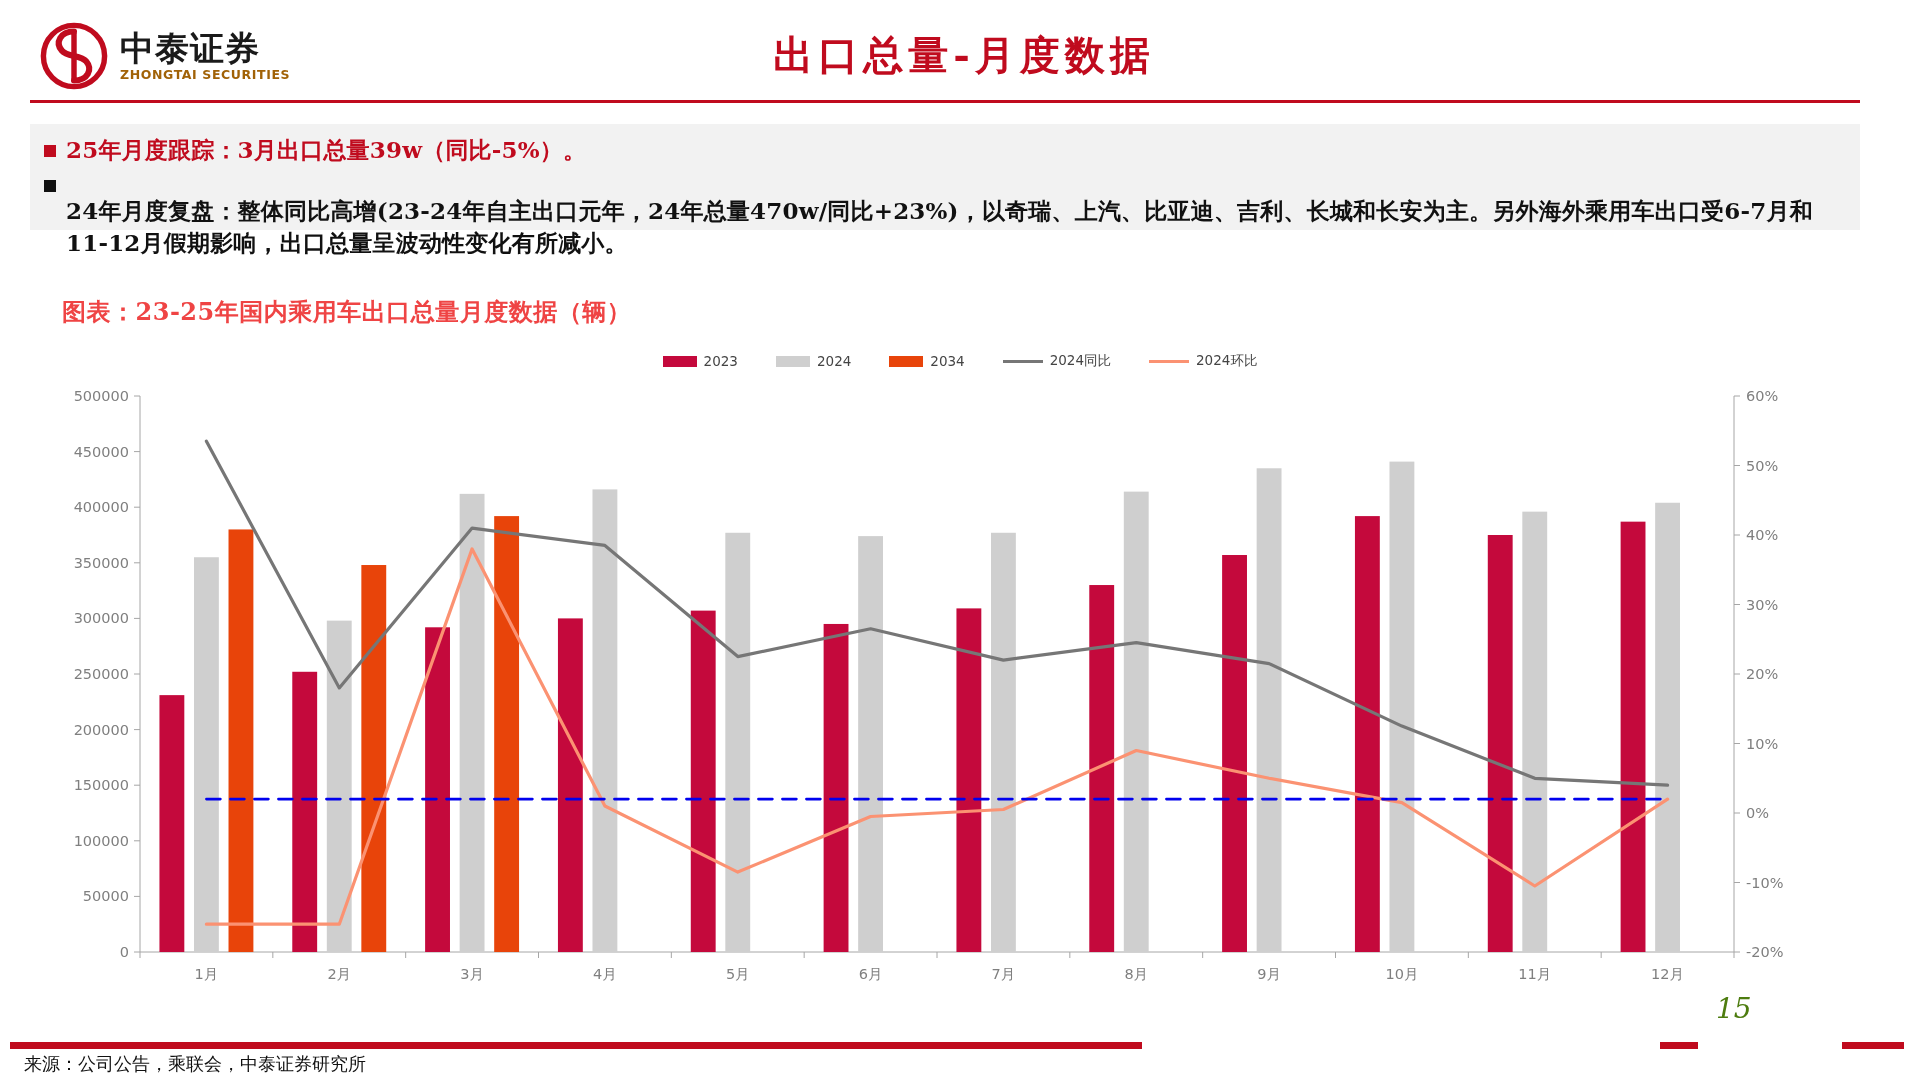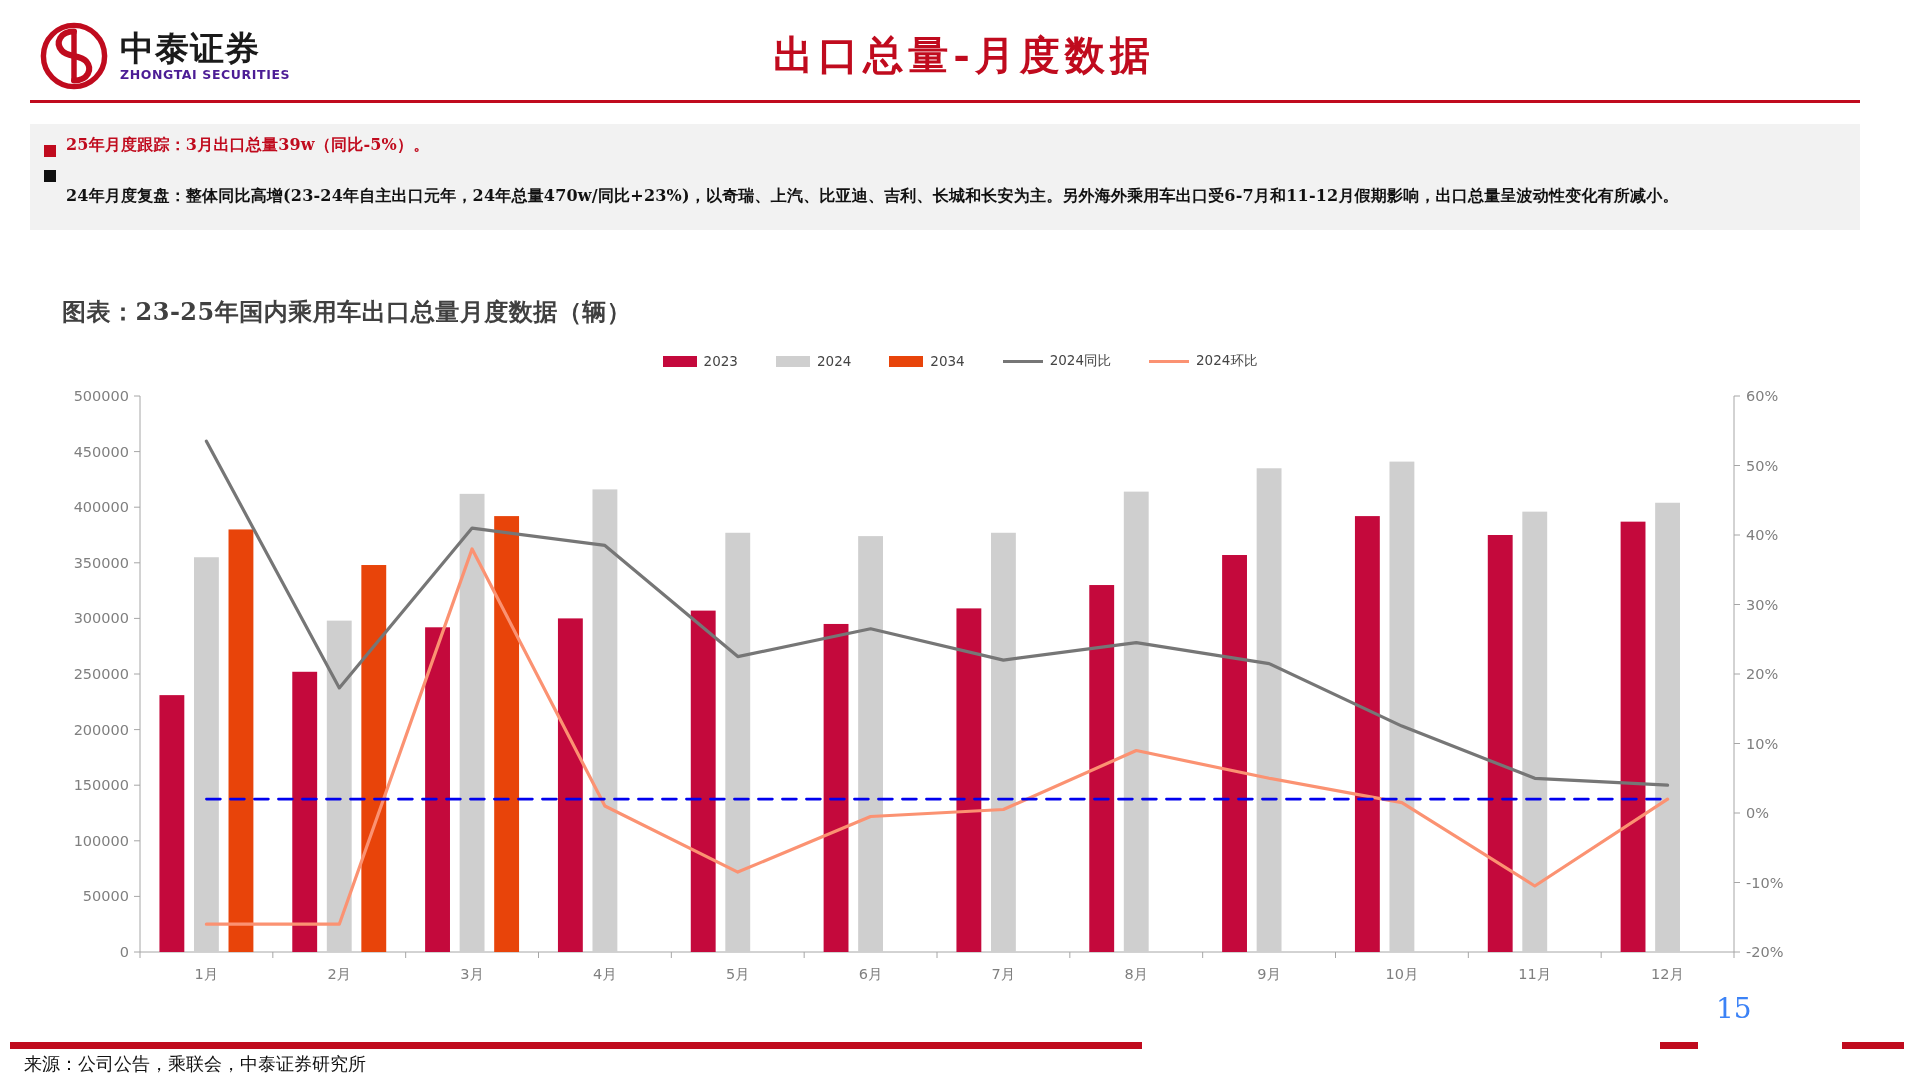--- a/index.html
+++ b/index.html
@@ -11,43 +11,43 @@
   }
   .page { position: relative; width: 1920px; height: 920px; background:#fff; }
 
   
   .header { position:absolute; left:0; top:0; width:1920px; height:112px; }
   .logo { position:absolute; left:40px; top:22px; display:flex; align-items:center; gap:12px; }
   .logo-mark { width:68px; height:68px; }
   .logo-text { display:flex; flex-direction:column; justify-content:center; line-height:1; }
   .logo-cn { font-size:34px; font-weight:bold; color:#1a1a1a; letter-spacing:1px;
              font-family:"DejaVu Sans","Liberation Sans",sans-serif; }
-  .logo-en { font-size:12.5px; font-weight:bold; color:#4c1d95; letter-spacing:0.6px; margin-top:4px;
+  .logo-en { font-size:12.5px; font-weight:bold; color:#a16207; letter-spacing:0.6px; margin-top:4px;
              font-family:"DejaVu Sans","Liberation Sans",sans-serif; }
   .page-title { position:absolute; left:0; top:28px; width:1920px; text-align:center;
                 font-size:40px; font-weight:bold; color:#c00b1e; letter-spacing:5px;
                 font-family:"DejaVu Serif","Liberation Serif",serif;padding-left:8px; }
   .title-rule { position:absolute; left:30px; top:100px; width:1830px; height:3px; background:#c00b1e; }
 
   
   .summary { position:absolute; left:30px; top:124px; width:1830px; height:106px;
              background:#f2f2f2; padding:10px 16px 10px 14px; }
   .bullet-row { display:flex; align-items:flex-start; line-height:1.42; }
   .bullet-row + .bullet-row { margin-top:2px; }
   .sq { display:inline-block; width:12px; height:12px; margin-top:11px; margin-right:10px; flex:0 0 auto; }
   .sq-red { background:#c00b1e; }
   .sq-black { background:#111111; }
-  .btext { font-size:16px; font-weight:bold; letter-spacing:0.2px;
+  .btext { font-size:23px; font-weight:bold; letter-spacing:0.2px;
            font-family:"DejaVu Serif","Liberation Serif",serif; }
   .btext.red { color:#c00b1e; }
   .btext.black { color:#111111;margin-top:26px; }
 
   
   .fig-caption { position:absolute; left:62px; top:296px; font-size:24px; font-weight:bold;
-                 color:#404040; letter-spacing:0.5px;
+                 color:#ef4444; letter-spacing:0.5px;
                  font-family:"DejaVu Serif","Liberation Serif",serif; }
 
   
   .legend { position:absolute; left:0; top:352px; width:1920px;
             display:flex; justify-content:center; align-items:center; gap:38px; }
   .lg-item { display:flex; align-items:center; gap:7px; }
   .lg-swatch { width:34px; height:11px; display:inline-block; }
   .lg-line { width:40px; height:3px; display:inline-block; }
   .lg-label { font-size:13.5px; color:#444;
               font-family:"DejaVu Sans","Liberation Sans",sans-serif; }
@@ -56,22 +56,22 @@
   .chart-area { position:absolute; left:42px; top:382px; width:1800px; height:616px; }
   .chart-svg { display:block; }
 
   
   .footer-rule-left { position:absolute; left:10px; top:1042px; width:1132px; height:7px; background:#c00b1e; }
   .footer-brand { position:absolute; left:1148px; top:1022px; font-size:26px; font-weight:bold;
                   color:#c00b1e; letter-spacing:0.5px; white-space:nowrap;
                   font-family:"DejaVu Serif","Liberation Serif",serif; }
   .footer-dash { position:absolute; left:1660px; top:1042px; width:38px; height:7px; background:#c00b1e; }
   .footer-dash2 { position:absolute; left:1842px; top:1042px; width:62px; height:7px; background:#c00b1e; }
-  .footer-page { position:absolute; left:1716px; top:992px; font-size:28px; color:#3b82f6;
-                 font-family:"DejaVu Serif","Liberation Serif",serif; }
+  .footer-page { position:absolute; left:1716px; top:992px; font-size:28px; color:#4d7c0f;
+                 font-family:"DejaVu Serif","Liberation Serif",serif;font-style:italic; }
   .footer-source { position:absolute; left:24px; top:1052px; font-size:18px; color:#111;
                    font-family:"DejaVu Serif","Liberation Serif",serif; }
 </style>
 </head>
 <body>
 
 <div class="page">
 
   <div class="header">
 

